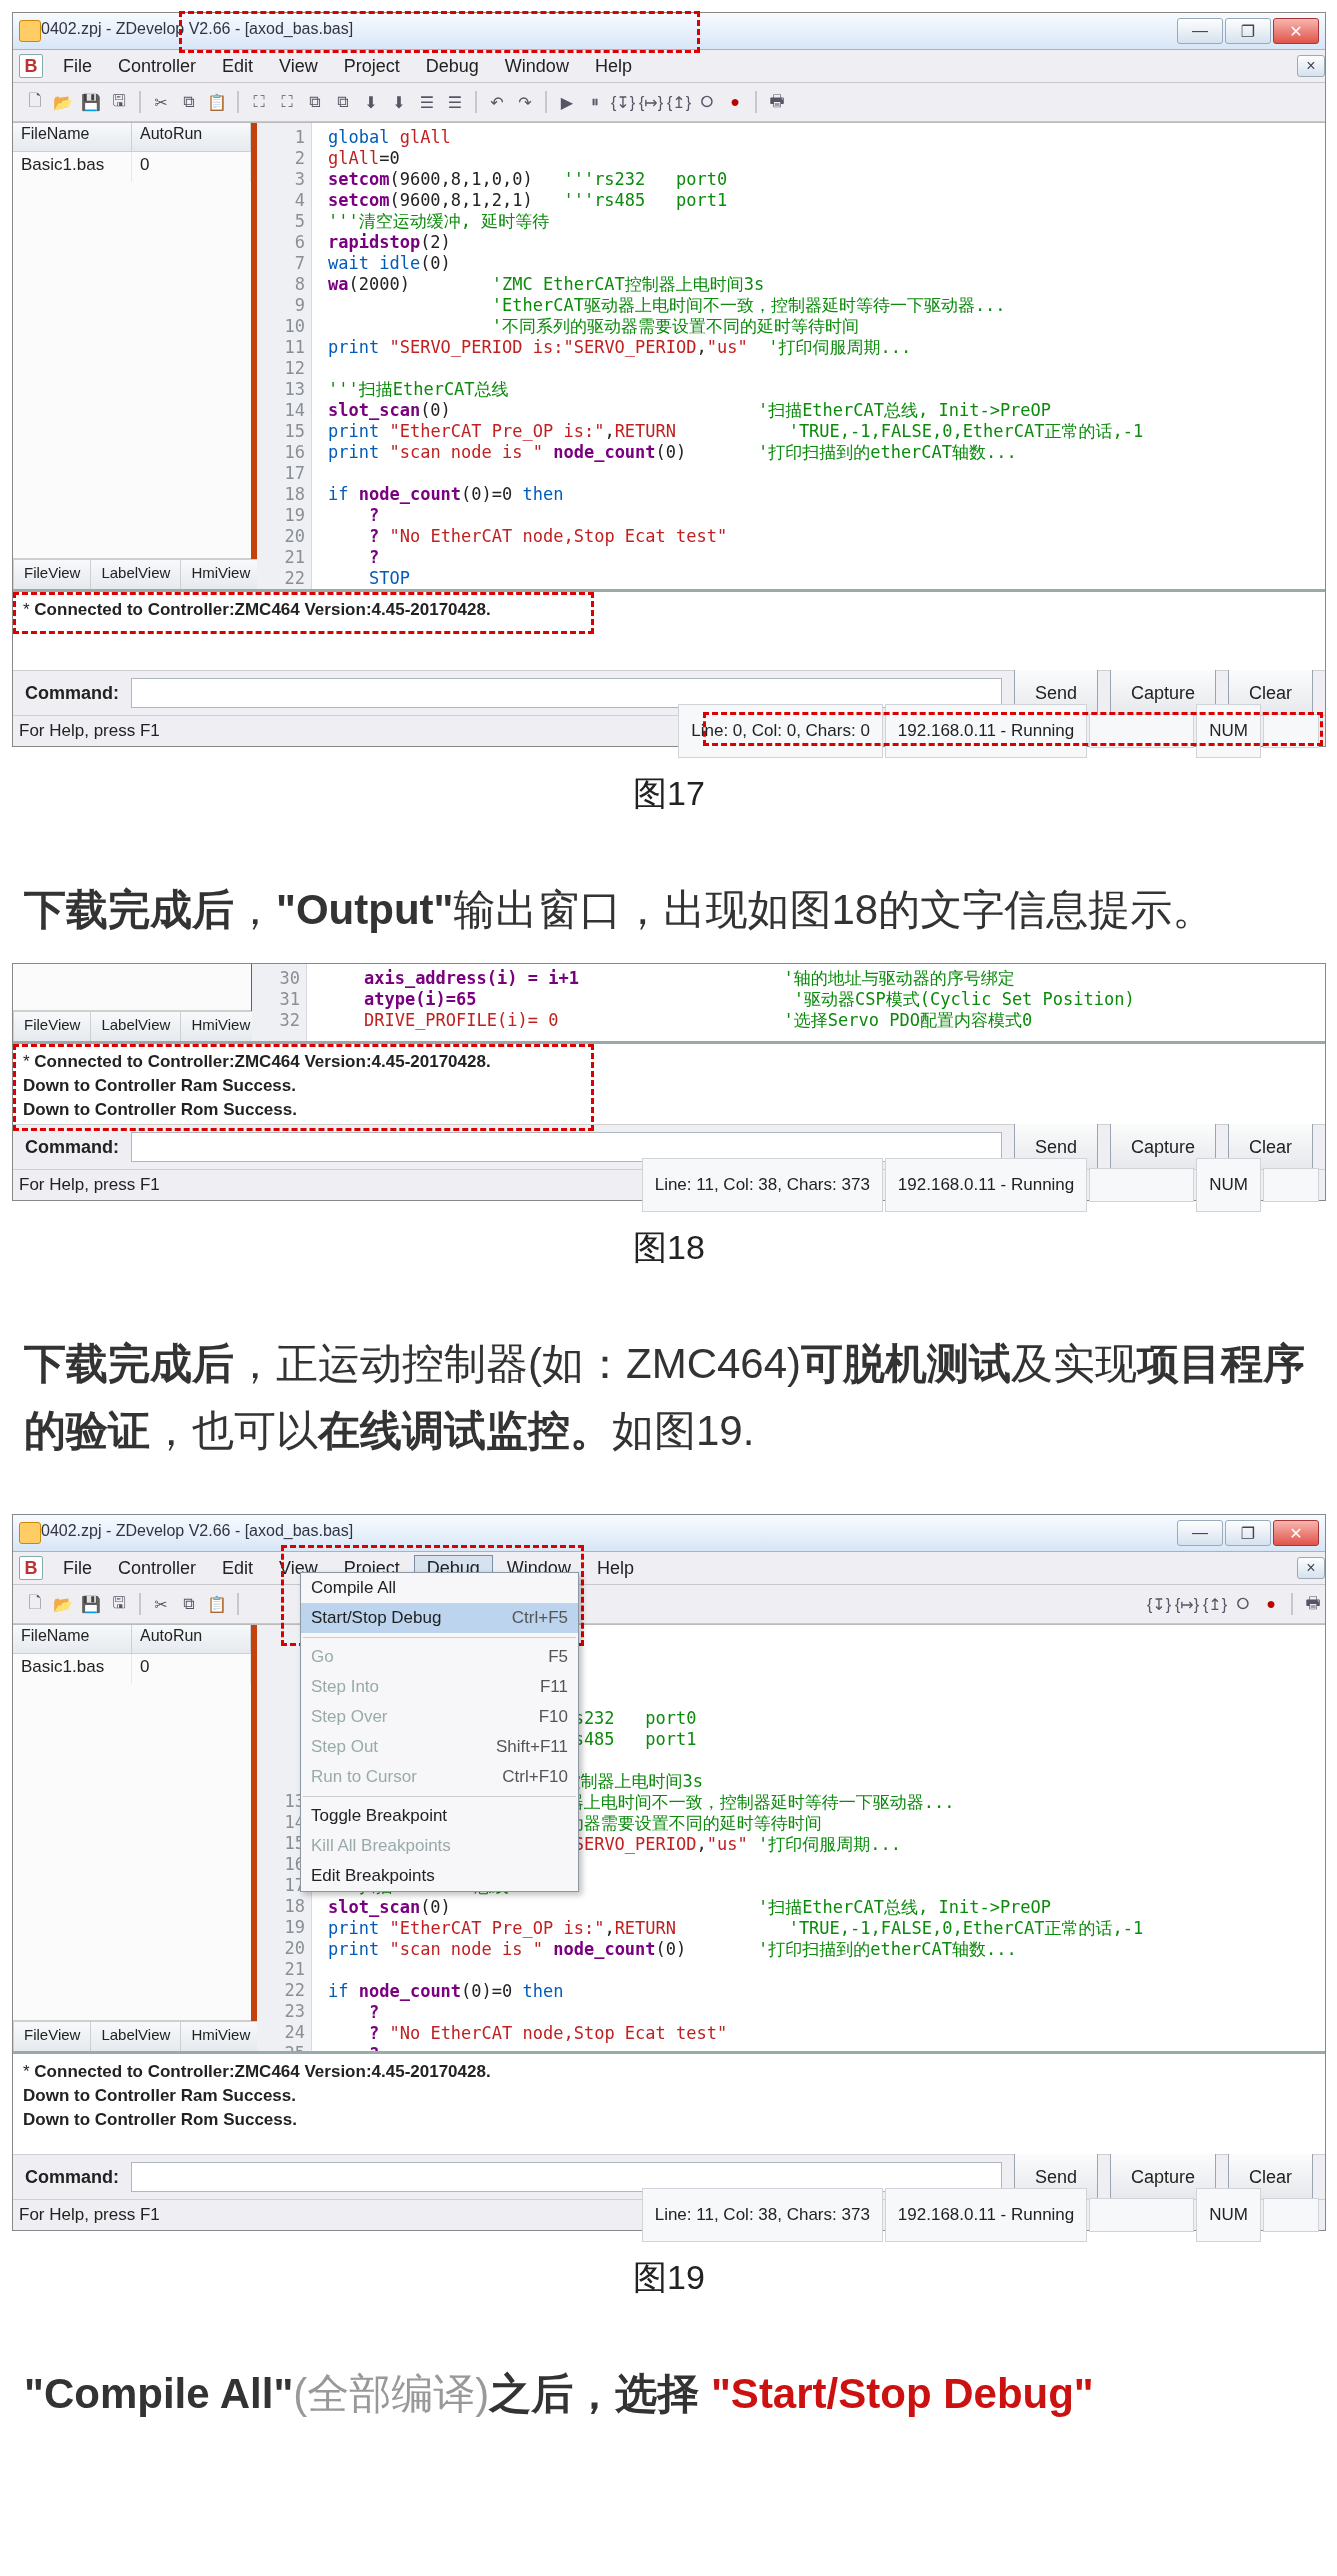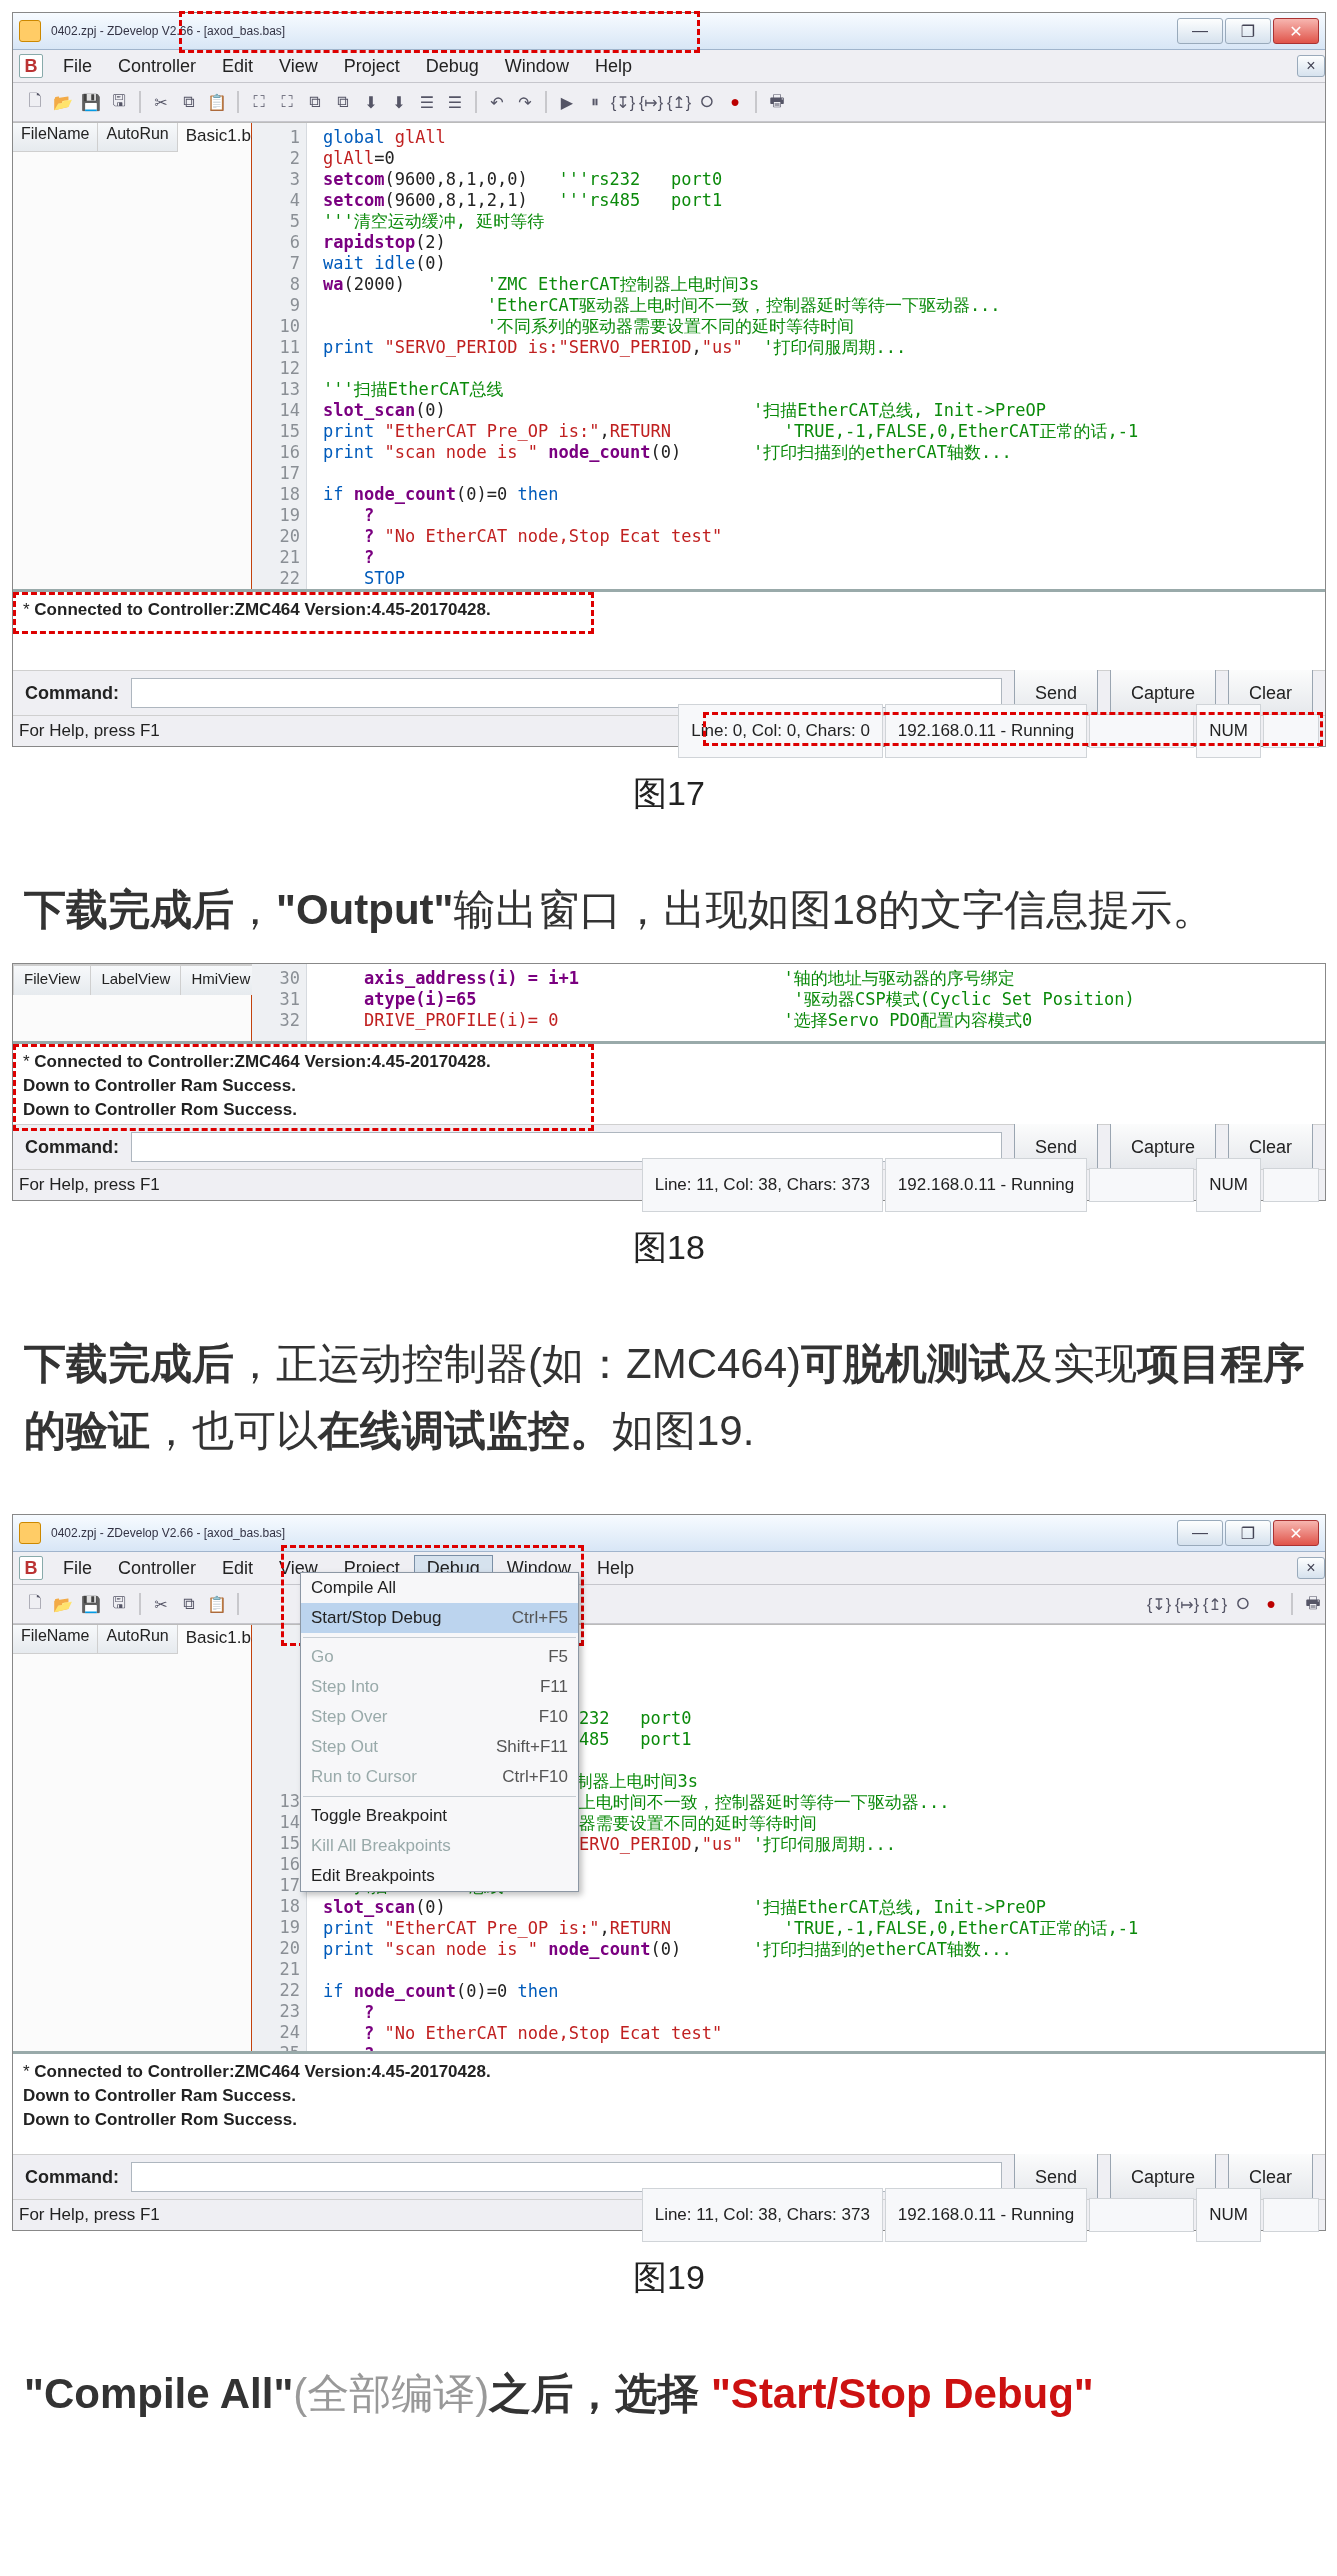--- a/index.html
+++ b/index.html
@@ -1,34 +1,34 @@
 <!DOCTYPE html>
 <html><head>
 <meta charset="utf-8">
 <style>
 html,body{margin:0;padding:0;background:#fff;font-family:"Microsoft YaHei",Arial,sans-serif}
 .page{width:1338px;margin:0 auto;padding:12px;box-sizing:border-box;color:#222}
 
 .win{border:1px solid #888;background:#efeff3;font-family:"MS Sans Serif",Tahoma,Arial;font-size:18px;color:#222}
 .titlebar{display:flex;align-items:center;justify-content:space-between;height:36px;background:linear-gradient(#f7fbff,#d8e6f6);border-bottom:1px solid #a0b4cc;padding:0 6px}
-.titlebar .t{display:flex;align-items:center;gap:10px;font-size:12px;color:#334}
+.titlebar .t{display:flex;gap:0;font-size:16px;color:#334}
 .titlebar .t .ico{width:20px;height:20px;background:#fc6;border:1px solid #c80;border-radius:3px}
 .wbtns{display:flex;gap:2px}
 .wbtn{width:44px;height:24px;border:1px solid #9ab;background:linear-gradient(#fdfefe,#d6e2ee);border-radius:3px;display:flex;align-items:center;justify-content:center;font-size:16px;color:#445}
 .wbtn.cls{background:linear-gradient(#f7b6b0,#e0544a);color:#fff;border-color:#a33}
 .menubar{display:flex;align-items:center;height:32px;background:#efeff3;border-bottom:1px solid #c6c6cc;padding-left:6px;font-size:18px;gap:2px}
 .menubar .b{width:22px;height:22px;background:#fff;border:1px solid #8aa;border-radius:2px;margin-right:6px;display:flex;align-items:center;justify-content:center;font-weight:bold;color:#b33}
 .menubar span{padding:2px 12px}
 .toolbar{display:flex;align-items:center;height:38px;background:#efeff3;border-bottom:1px solid #c6c6cc;padding-left:10px;gap:4px}
 .tb{width:24px;height:24px;display:flex;align-items:center;justify-content:center;font-size:16px;color:#556}
 .tb.sep{width:2px;height:22px;background:#c8c8cc;margin:0 4px}
 .dashbox{position:absolute;border:3px dashed #d00;pointer-events:none;z-index:5}
 
 .work{display:flex;background:#fff;border-top:1px solid #bbb}
-.side{width:238px;background:#fbfbfb;border-right:1px solid #c2410c;display:flex;flex-direction:row}
+.side{width:238px;background:#fbfbfb;border-right:6px solid #c2410c;display:flex;flex-direction:column}
 .side .hdr{display:flex;height:28px;border-bottom:1px solid #cfcfcf;background:linear-gradient(#f7f9fb,#e6eaee);font-size:16px}
 .side .hdr div{flex:1;padding:2px 8px;border-right:1px solid #cfcfcf}
 .side .cell{display:flex;height:30px;font-size:17px}
 .side .cell div{flex:1;padding:3px 8px;border-right:1px solid #e8e8e8}
 .side .fill{flex:1}
 .side .tabs{display:flex;height:30px;border-top:1px solid #cfcfcf;font-size:15px}
 .side .tabs div{padding:4px 10px;background:linear-gradient(#f7f9fb,#e6eaee);border:1px solid #cfcfcf;border-bottom:none;margin-right:-1px}
 .editor{flex:1;display:flex;background:#fff;font-family:Consolas,Menlo,monospace;font-size:17px;line-height:21px;overflow:hidden}
 .gut{width:48px;background:#eef0f3;color:#8a8f95;border-right:1px solid #d6dadf;text-align:right;padding:4px 6px 4px 0;white-space:pre}
 .code{flex:1;padding:4px 16px;white-space:pre;position:relative}

